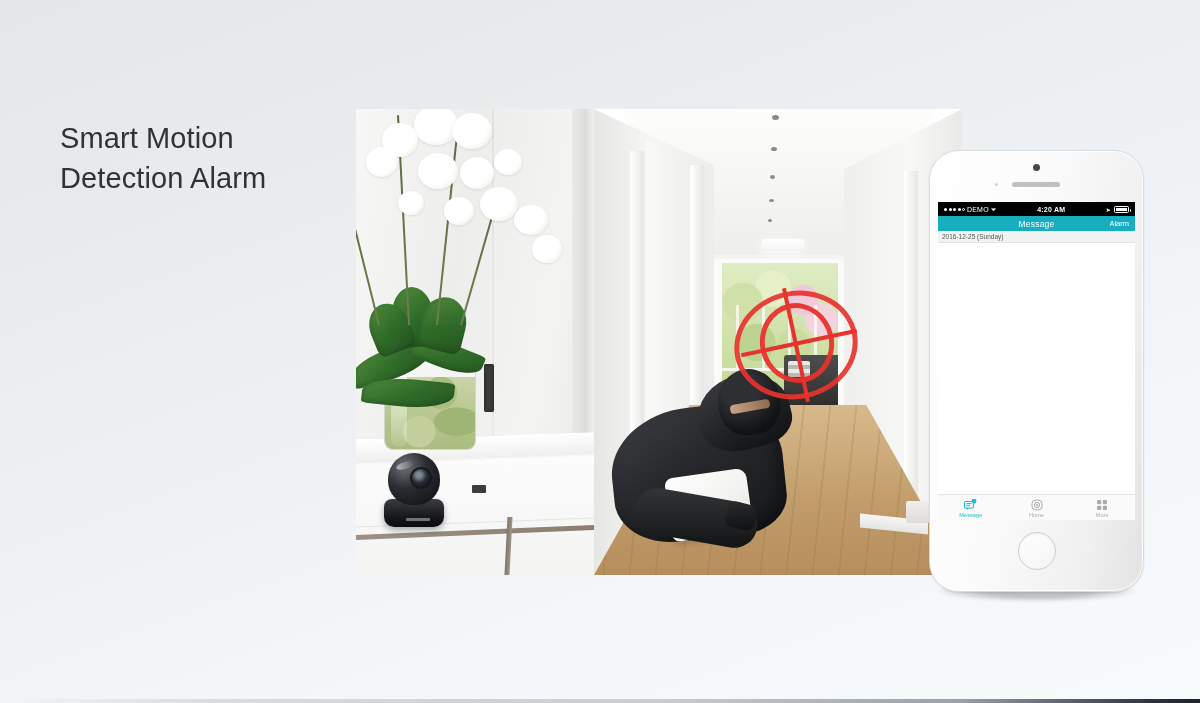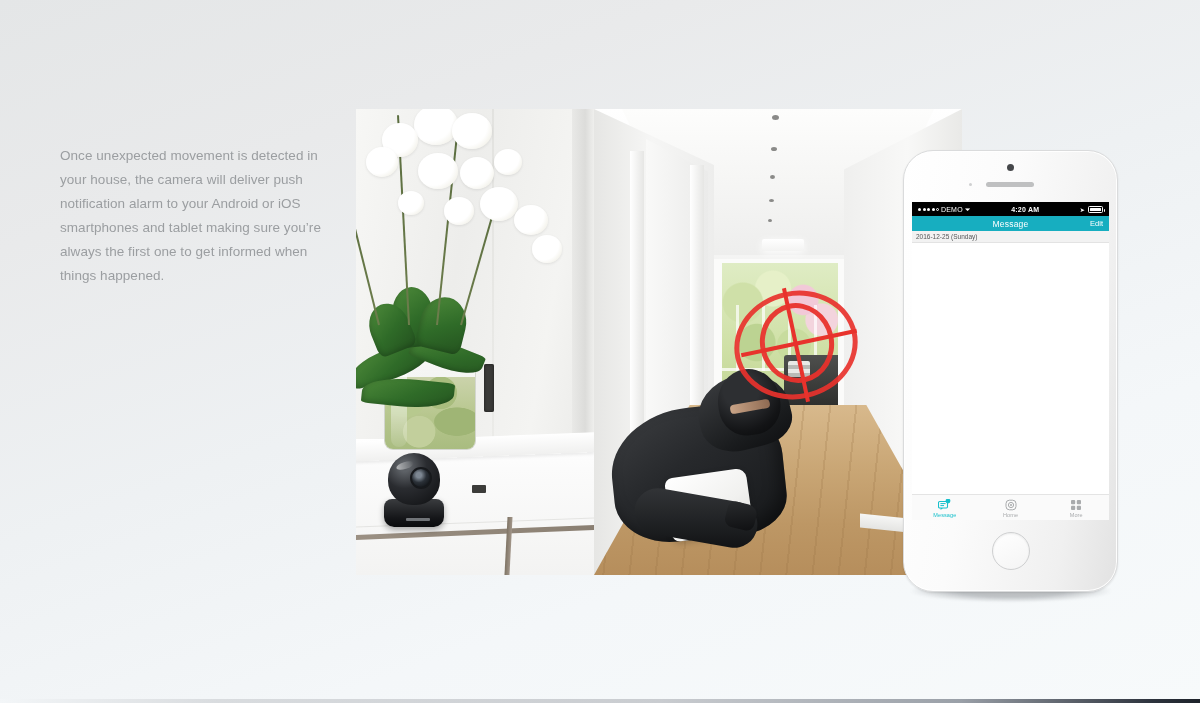--- a/index.html
+++ b/index.html
@@ -218,21 +218,21 @@
   .r-out{ left:0; top:10px; width:124px; height:108px; border-width:5px;
     border-color:#e8322c; transform:rotate(-12deg); opacity:.92; }
   .r-in{ left:26px; top:22px; width:74px; height:80px; border-width:5px;
     border-color:#e8322c; transform:rotate(-12deg); opacity:.95; }
   .cross-h{ position:absolute; left:6px; top:60px; width:118px; height:4px;
     background:#e8322c; transform:rotate(-12deg); }
   .cross-v{ position:absolute; left:60px; top:6px; width:4px; height:116px;
     background:#e8322c; transform:rotate(-12deg); }
 
   
-  .phone{ position:absolute; left:903px; top:150px; width:254px; height:448px; }
+  .phone{ position:absolute; left:929px; top:150px; width:254px; height:448px; }
   .phone-shadow{ position:absolute; left:8px; top:430px; width:200px; height:22px;
     background:radial-gradient(ellipse at center, rgba(60,65,72,.30) 0 38%, rgba(60,65,72,0) 72%);
     filter:blur(1px); }
   .phone-body{ position:absolute; left:0; top:0; width:215px; height:442px;
     background:linear-gradient(100deg,#ffffff 0%,#fbfbfb 40%,#f0f0f0 78%,#e2e2e2 100%);
     border-radius:30px;
     border:1px solid #dadbdc;
     box-shadow:0 1px 2px rgba(0,0,0,.10), inset 0 0 0 1px rgba(255,255,255,.9); }
   .earpiece{ position:absolute; left:83px; top:32px; width:48px; height:5px;
     background:#bfc0c1; border-radius:3px; }
@@ -305,21 +305,22 @@
   .tab-ico{ height:13px; display:flex; align-items:flex-end; }
   .tab-label{ font-size:5.5px; color:#a9abad; letter-spacing:.1px; }
   .tab.active .tab-label{ color:#17c0cc; }
 
   .screen-inner{ display:flex; flex-direction:column; height:318px; }
 </style>
 </head>
 <body>
 
 <div class="copy">
-  <p class="body-copy">Once unexpected movement is detected in your house, the camera will deliver push notification alarm to your Android or iOS smartphones and tablet making sure you’re always the first one to get informed when things happened.</p>
+  <h1 class="headline">Smart Motion
+Detection Alarm</h1>
 </div>
 
 <div class="photos">
 
   <div class="photo photo-left">
     <div class="wall-l"></div>
     <div class="wall-seam"></div>
     <div class="door-pull"></div>
     <div class="wall-right-edge"></div>
 
@@ -450,21 +451,21 @@
         <div class="sb-right">
           <span class="loc">➤</span>
           <span class="batt">
               <i class="batt-fill"></i>
             </span>
         </div>
       </div>
 
       <div class="navbar">
         <span class="nav-title">Message</span>
-        <span class="nav-edit">Edit</span>
+        <span class="nav-edit">Alarm</span>
       </div>
 
       <div class="date-head">2016-12-25 (Sunday)</div>
 
 
       <div class="msg-fill"></div>
 
       <div class="tabbar">
         <div class="tab active">
           <span class="tab-ico">

